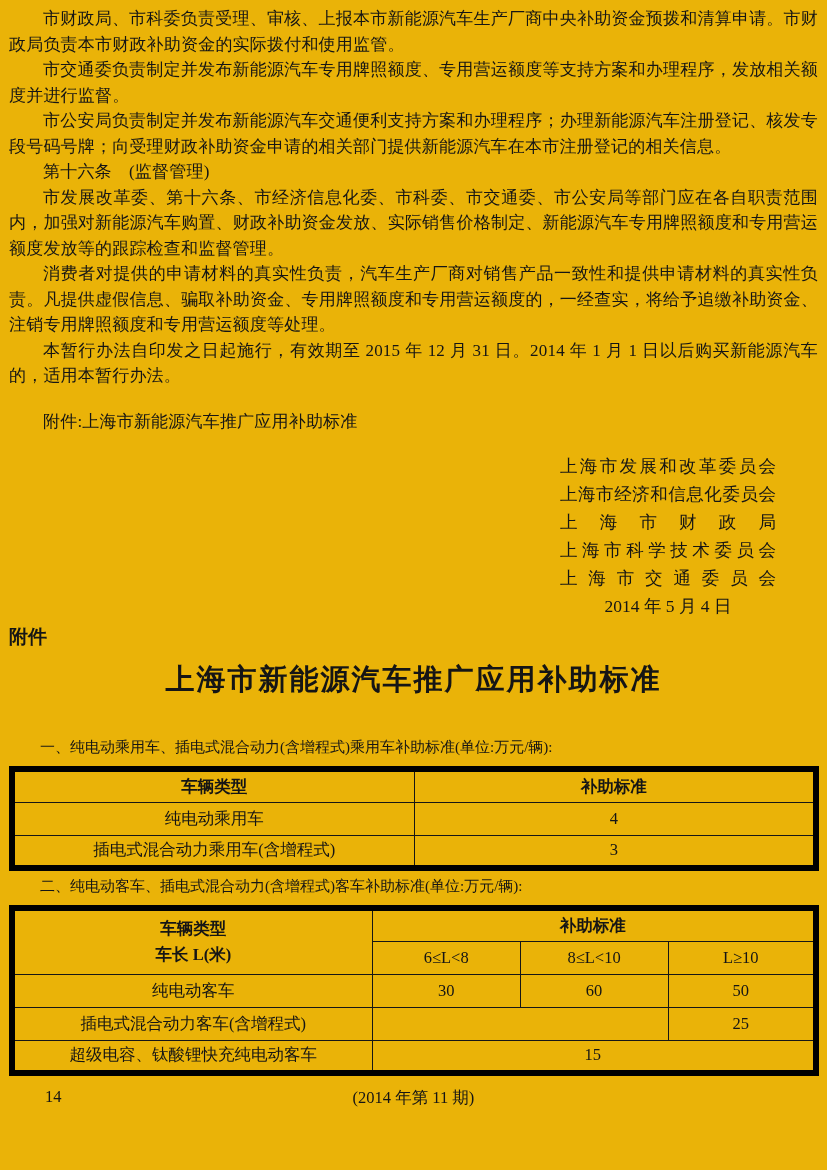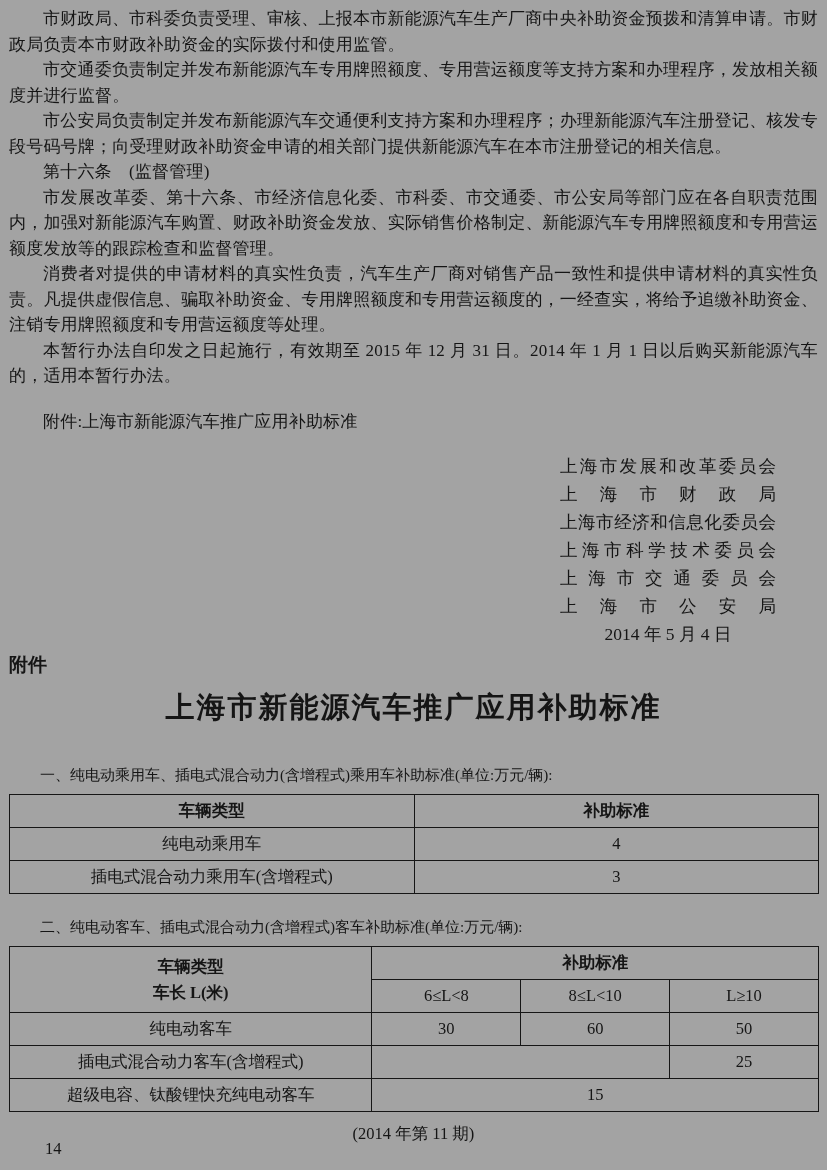--- a/index.html
+++ b/index.html
@@ -1,19 +1,19 @@
 <!DOCTYPE html>
 <html><head>
 <meta charset="utf-8">
 <style>
   html, body { margin: 0; padding: 0; background: #e8e8e8; }
   .page {
     width: 827px;
     height: 1170px;
-    background: #a3a3a3;
+    background: #eab308;
     margin: 0 auto;
     position: relative;
     box-sizing: border-box;
     padding: 6px 9px 0 9px;
     font-family: "Liberation Serif", "DejaVu Serif", serif;
     color: #151515;
     overflow: hidden;
   }
   
   .body-text p {
@@ -61,27 +61,27 @@
 
   
   .table-caption {
     font-size: 15px;
     font-weight: normal;
     margin: 0;
     padding-left: 31px;
     line-height: 22px;
   }
   .caption-1 { margin-top: 40px; }
-  .caption-2 { margin-top: 22px; }
+  .caption-2 { margin-top: 4px; }
   table.subsidy {
     width: 810px;
     border-collapse: collapse;
     table-layout: fixed;
     margin-top: 8px;
-    border: 1px solid #000000;
+    border: 6px solid #000000;
   }
   table.subsidy th, table.subsidy td {
     border: 1.5px solid #161616;
     text-align: center;
     vertical-align: middle;
     font-size: 16.5px;
     padding: 0 4px;
     box-sizing: border-box;
   }
   table.subsidy th { font-weight: bold; }
@@ -91,46 +91,45 @@
   .t2 .sub-h { font-weight: normal; }
   .t2 .col1-head div { line-height: 26px; }
 
   
   .page-footer {
     position: relative;
     margin-top: 11px;
     height: 26px;
     font-size: 16.5px;
   }
-  .pf-num { position: absolute; left: 36px; top: 16px; text-align: center; }
+  .pf-num { position: absolute; left: 36px; top: 0; text-align: center; }
   .pf-issue { display: block; text-align: center; }
 </style>
 </head>
 <body>
 
 <div class="page">
 
   <section class="body-text">
     <p>市财政局、市科委负责受理、审核、上报本市新能源汽车生产厂商中央补助资金预拨和清算申请。市财政局负责本市财政补助资金的实际拨付和使用监管。</p>
     <p>市交通委负责制定并发布新能源汽车专用牌照额度、专用营运额度等支持方案和办理程序，发放相关额度并进行监督。</p>
     <p>市公安局负责制定并发布新能源汽车交通便利支持方案和办理程序；办理新能源汽车注册登记、核发专段号码号牌；向受理财政补助资金申请的相关部门提供新能源汽车在本市注册登记的相关信息。</p>
     <p>第十六条　(监督管理)</p>
     <p>市发展改革委、第十六条、市经济信息化委、市科委、市交通委、市公安局等部门应在各自职责范围内，加强对新能源汽车购置、财政补助资金发放、实际销售价格制定、新能源汽车专用牌照额度和专用营运额度发放等的跟踪检查和监督管理。</p>
     <p>消费者对提供的申请材料的真实性负责，汽车生产厂商对销售产品一致性和提供申请材料的真实性负责。凡提供虚假信息、骗取补助资金、专用牌照额度和专用营运额度的，一经查实，将给予追缴补助资金、注销专用牌照额度和专用营运额度等处理。</p>
     <p>本暂行办法自印发之日起施行，有效期至 2015 年 12 月 31 日。2014 年 1 月 1 日以后购买新能源汽车的，适用本暂行办法。</p>
     <p class="attachment-ref">附件:上海市新能源汽车推广应用补助标准</p>
   </section>
 
   <div class="signature-block">
     <div class="sig-line">上海市发展和改革委员会</div>
+    <div class="sig-line">上海市经济和信息化委员会</div>
     <div class="sig-line">上海市财政局</div>
-    <div class="sig-line">上海市经济和信息化委员会</div>
     <div class="sig-line">上海市科学技术委员会</div>
     <div class="sig-line">上海市交通委员会</div>
-    <div class="sig-line">上海市公安局</div>
     <div class="sig-date">2014 年 5 月 4 日</div>
   </div>
 
   <div class="attachment-label">附件</div>
 
   <h1 class="doc-title">上海市新能源汽车推广应用补助标准</h1>
 
   <p class="table-caption caption-1">一、纯电动乘用车、插电式混合动力(含增程式)乘用车补助标准(单位:万元/辆):</p>
 
   <table class="subsidy t1">

